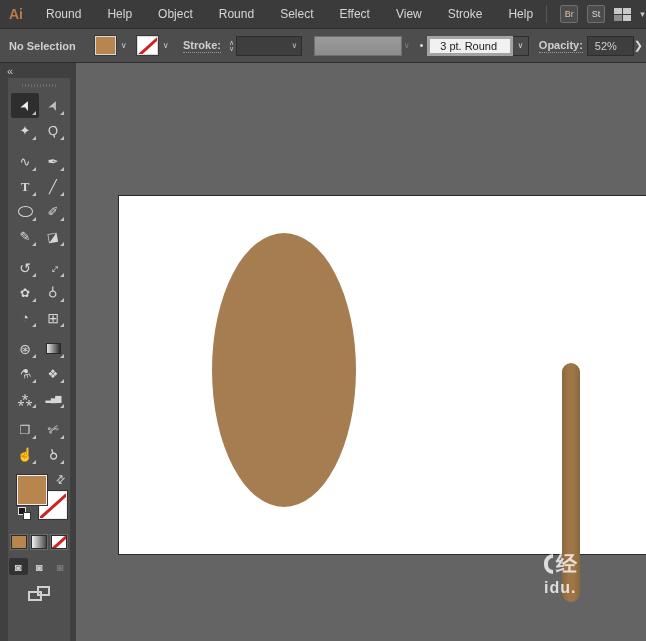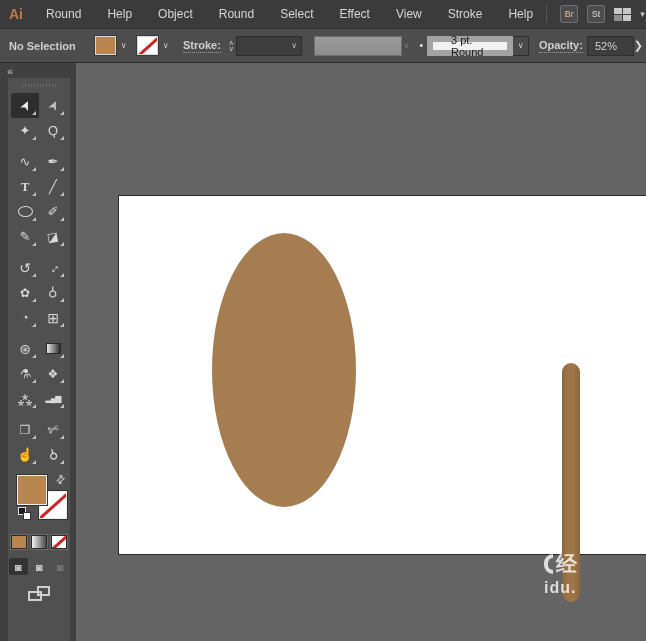--- a/index.html
+++ b/index.html
@@ -40,22 +40,22 @@
   .dotted-lbl { border-bottom:1px dotted #9a9a9a; padding-bottom:1px; }
   .stepper { display:flex; flex-direction:column; justify-content:center; line-height:6px;
              font-size:7px; color:#cacaca; margin:0 2px 0 8px; }
   .dd-field { height:20px; background:#3e3e3e; border:1px solid #2d2d2d; display:flex;
               align-items:center; color:#d0d0d0; }
   .dd-field .chv { margin-left:auto; font-size:8px; color:#bdbdbd; padding:0 4px; }
   .stroke-dd { width:68px; }
   .brushdef-dd { width:90px; background:linear-gradient(#9b9b9b,#8c8c8c); border-color:#6f6f6f; margin-left:12px; }
   .faint-chv { font-size:8px; color:#7e7e7e; margin:0 2px; }
   .bullet { color:#e8e8e8; font-size:10px; margin:0 4px 0 8px; }
-  .white-dd { width:88px; height:20px; background:#f1f1f1; color:#1c1c1c; border:6px solid #a3a3a3;
-              display:flex; align-items:center; padding-left:18px; font-size:11px; }
+  .white-dd { width:88px; height:20px; background:#f1f1f1; color:#1c1c1c; border:3px solid #a3a3a3;
+              display:flex; align-items:center; padding-left:10px; font-size:11px; }
   .wchev { width:16px; height:20px; background:#4a4a4a; border:1px solid #2d2d2d; border-left:none;
            display:flex; align-items:center; justify-content:center; font-size:8px; color:#cfcfcf; }
   .op-field { width:48px; margin-left:4px; padding-left:7px; }
   .panel-more { margin-left:auto; padding-right:3px; color:#d9d9d9; font-size:11px; }
 
   
   .workspace { flex:1; display:flex; min-height:0; }
 
   
   .dock { width:76px; background:#404040; flex:0 0 76px; display:flex; flex-direction:column; }

